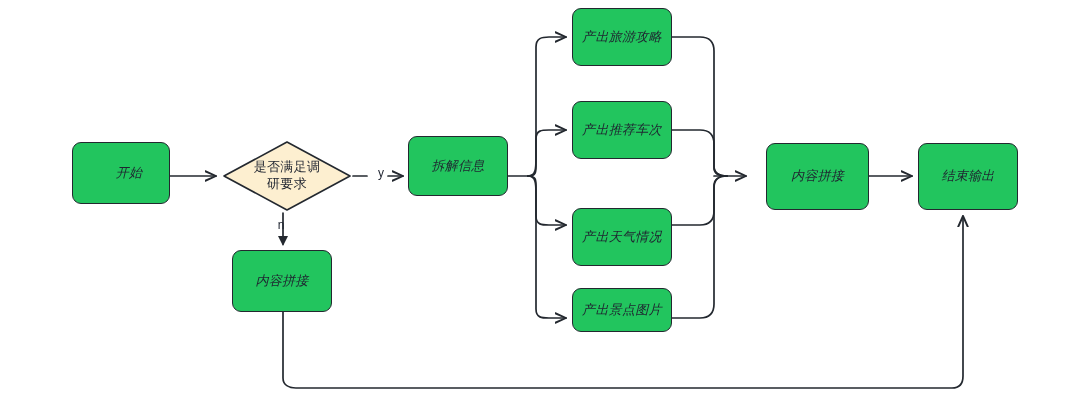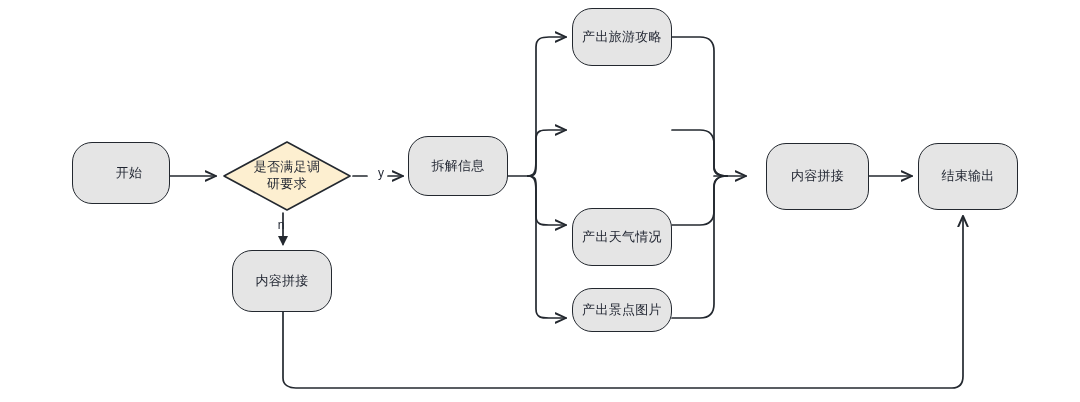--- a/index.html
+++ b/index.html
@@ -32,23 +32,24 @@
     display: flex;
     align-items: center;
     justify-content: center;
     text-align: center;
     color: #1f2430;
     font-size: 13px;
     line-height: 1.25;
     letter-spacing: 0.3px;
   }
   .node.process {
-    background: #e5e5e5;
+    background: #22c55e;
     border: 1.6px solid #23282f;
-    border-radius: 20px;
+    border-radius: 9px;
+    font-style: italic;
   }
   .node.decision {
     background: transparent;
     border: none;
     text-align: center;
   }
   .decision-shape {
     position: absolute;
     left: 0;
     top: 0;
@@ -132,20 +133,23 @@
   </div>
 
   <div class="node process" style="left:408px; top:136px; width:100px; height:60px;">
     <span>拆解信息</span>
   </div>
 
   <div class="node process" style="left:572px; top:8px; width:100px; height:58px;">
     <span>产出旅游攻略</span>
   </div>
 
+  <div class="node process" style="left:572px; top:101px; width:100px; height:58px;">
+    <span>产出推荐车次</span>
+  </div>
 
   <div class="node process" style="left:572px; top:196px; width:100px; height:58px;margin-top:12px;">
     <span>产出天气情况</span>
   </div>
 
   <div class="node process" style="left:572px; top:288px; width:100px; height:44px;">
     <span>产出景点图片</span>
   </div>
 
   <div class="node process" style="left:766px; top:143px; width:103px; height:67px;">

